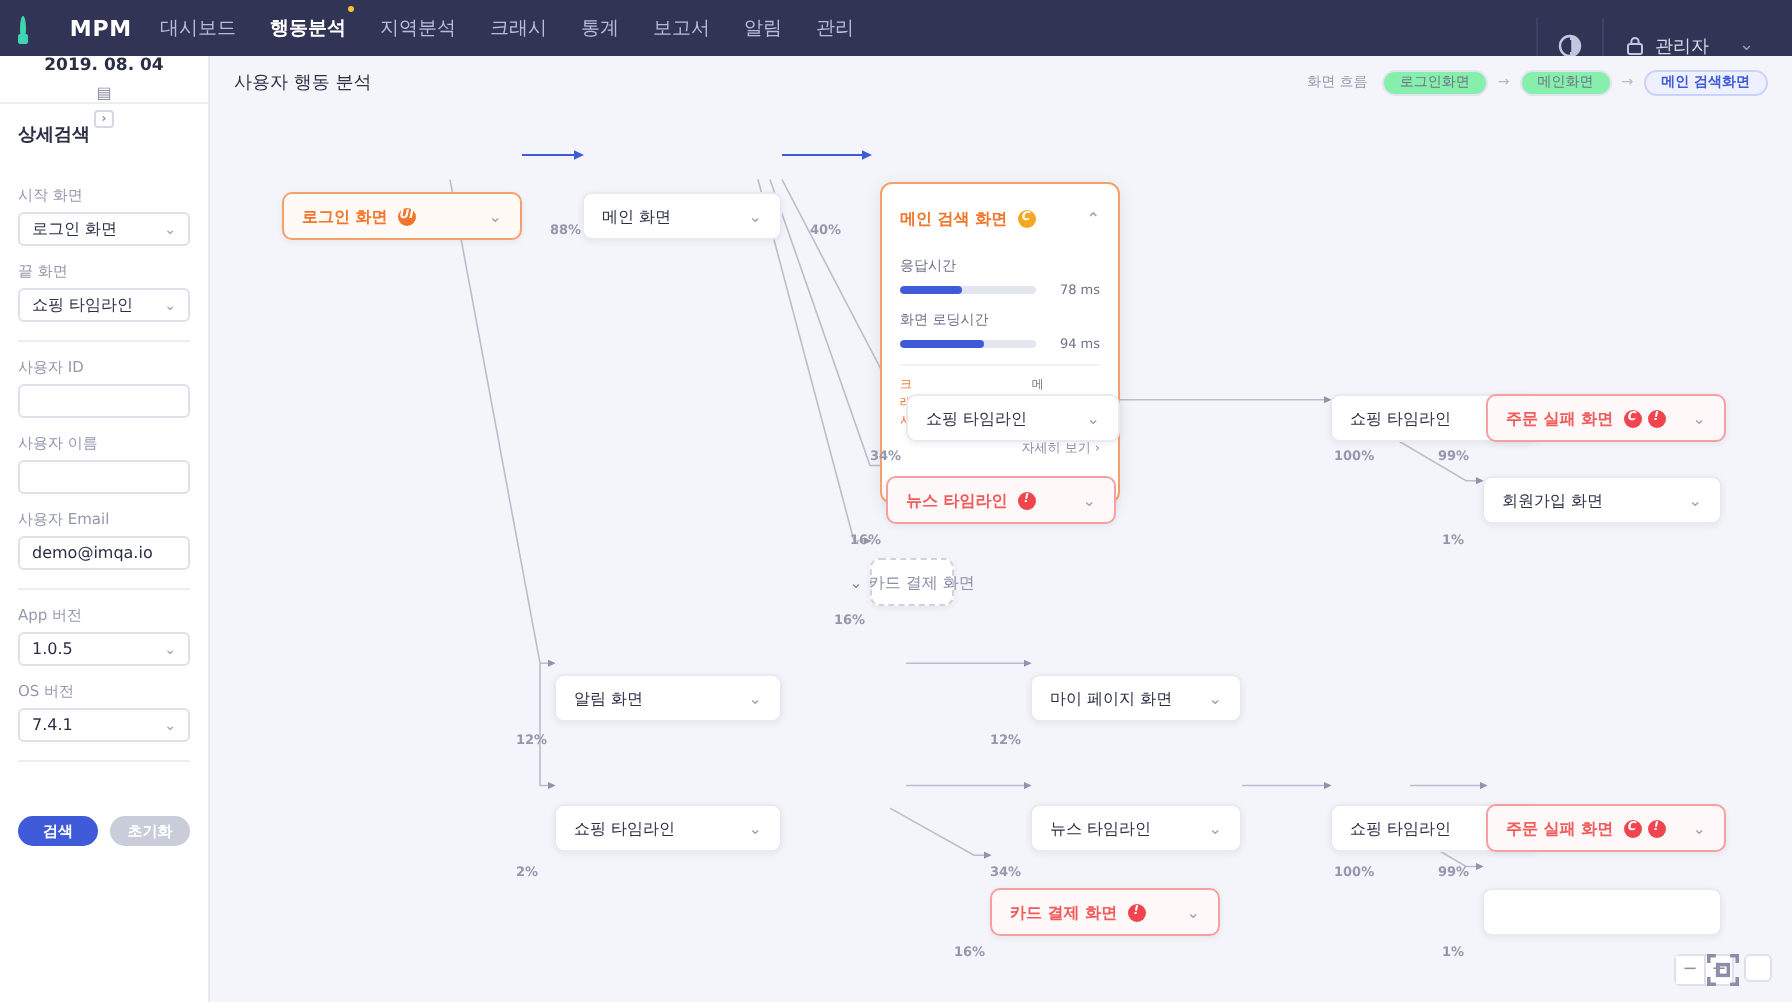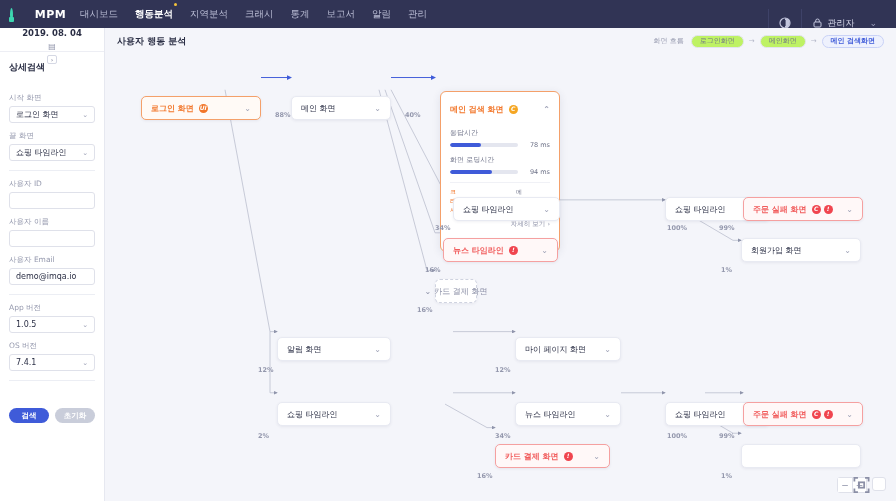--- a/index.html
+++ b/index.html
@@ -93,25 +93,25 @@
   }
   .btn-primary { background:#3f5bd9; color:#fff; }
   .btn-secondary { background:#c9cdda; color:#fff; }
 
   
   .main { flex:1; position:relative; background:#f4f5fa; overflow:hidden; }
   .main-head {
     height:26px; display:flex; align-items:center; padding:0 12px;
     justify-content:space-between;
   }
-  .page-title { font-size:9px; font-weight:bold; color:#2b2f45; }
+  .page-title { font-size:9px; font-weight:normal; color:#2b2f45; }
   .breadcrumb { display:flex; align-items:center; gap:5px; }
   .bc-label { font-size:7px; color:#9498ad; margin-right:2px; }
   .bc-chip {
-    height:13px; padding:0 8px; border-radius:7px; background:#bef264;
+    height:13px; padding:0 8px; border-radius:7px; background:#86efac;
     border:1px solid #e2e4ee; font-size:7px; color:#6e7288;
     display:flex; align-items:center; cursor:pointer;
   }
   .bc-chip.active { background:#eef1fd; border-color:#c9d2f7; color:#3f5bd9; font-weight:bold; }
   .bc-arrow { font-size:7px; color:#b4b8c8; }
 
   
   .canvas { position:absolute; inset:26px 0 0 0; }
   .canvas svg { position:absolute; inset:0; width:100%; height:100%; }
 

